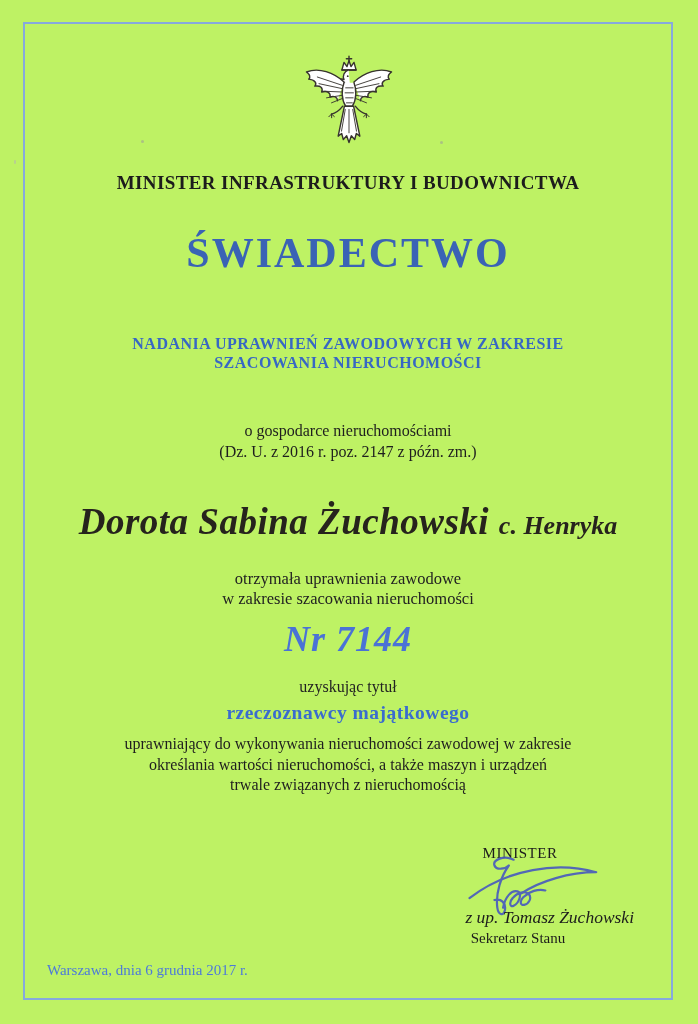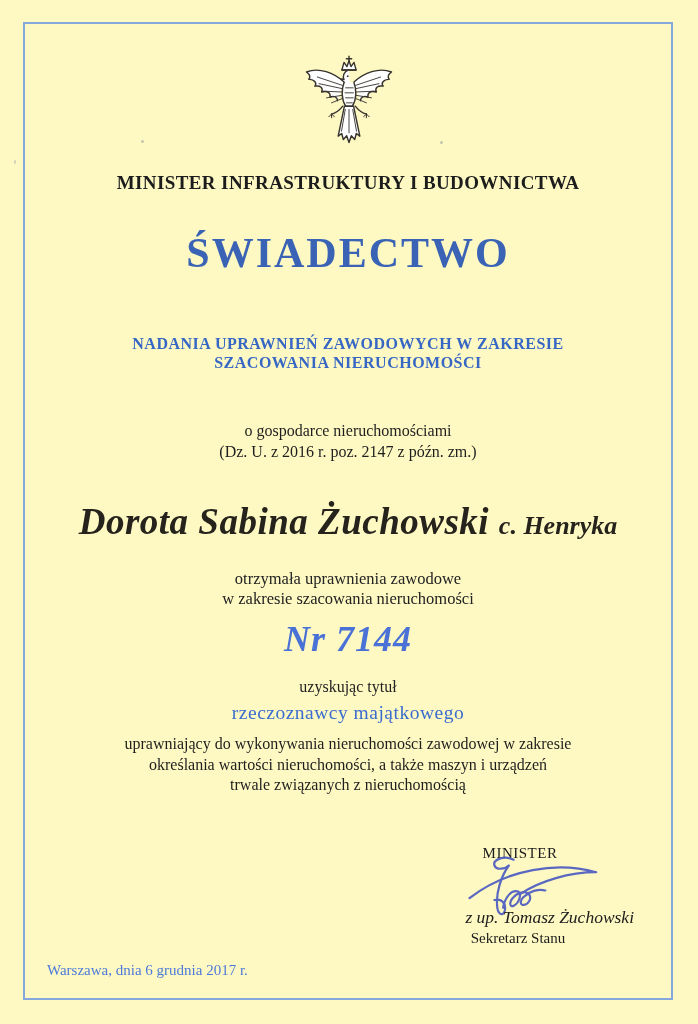--- a/index.html
+++ b/index.html
@@ -1,35 +1,35 @@
 <!DOCTYPE html>
 <html><head>
 <meta charset="utf-8">
 <style>
   html,body{margin:0;padding:0;background:#ffffff;}
   .page{
     position:relative;width:698px;height:1024px;margin:0 auto;
-    background:#fef9c3;overflow:hidden;
+    background:#bef264;overflow:hidden;
     font-family:"Liberation Serif", serif;color:#1f1f1f;
   }
   .frame{
     position:absolute;left:23px;top:22px;width:650px;height:978px;
     box-sizing:border-box;border:2px solid #86a9dd;
   }
   .cblock{position:absolute;left:24px;width:648px;text-align:center;}
   .issuer{top:172px;font-size:19px;font-weight:bold;letter-spacing:.4px;color:#1c1c1c;}
   .cert-title{top:231px;font-size:42px;font-weight:bold;letter-spacing:2px;color:#3a63b5;line-height:1.05;}
   .subtitle{top:334px;font-size:16px;font-weight:bold;letter-spacing:.5px;color:#3767c4;line-height:19px;}
   .legal{top:421px;font-size:16px;line-height:20.5px;color:#1e1e1e;}
   .name{top:500px;font-size:37px;font-style:italic;font-weight:600;color:#26231d;letter-spacing:.5px;}
   .name .filiation{font-size:26px;letter-spacing:0;}
   .grant{top:569px;font-size:16.5px;line-height:20px;color:#222;}
   .license{top:618px;font-size:36px;font-weight:bold;font-style:italic;letter-spacing:1px;color:#4a72d6;}
   .intro{top:678px;font-size:16px;color:#222;}
-  .profession{top:702px;font-size:19.5px;font-weight:normal;letter-spacing:.5px;color:#3a6cce;}
+  .profession{top:702px;font-size:19.5px;font-weight:bold;letter-spacing:.5px;color:#3a6cce;}
   .scope{top:734px;font-size:16px;line-height:20.5px;color:#1e1e1e;}
   .minister-label{position:absolute;left:430px;top:845px;width:180px;text-align:center;
     font-size:15px;letter-spacing:.5px;color:#1c1c1c;}
   .signature-ink{position:absolute;left:448px;top:853px;width:162px;height:72px;}
   .zup{position:absolute;left:402px;top:907px;width:232px;text-align:right;
     font-size:17.5px;font-style:italic;color:#1c1c1c;}
   .sekretarz{position:absolute;left:402px;top:930px;width:232px;text-align:center;
     font-size:15px;color:#1c1c1c;}
   .place-date{position:absolute;left:47px;top:962px;font-size:15px;color:#4d7ad9;}
   .emblem{position:absolute;left:299px;top:52px;width:100px;height:110px;text-align:center;}

